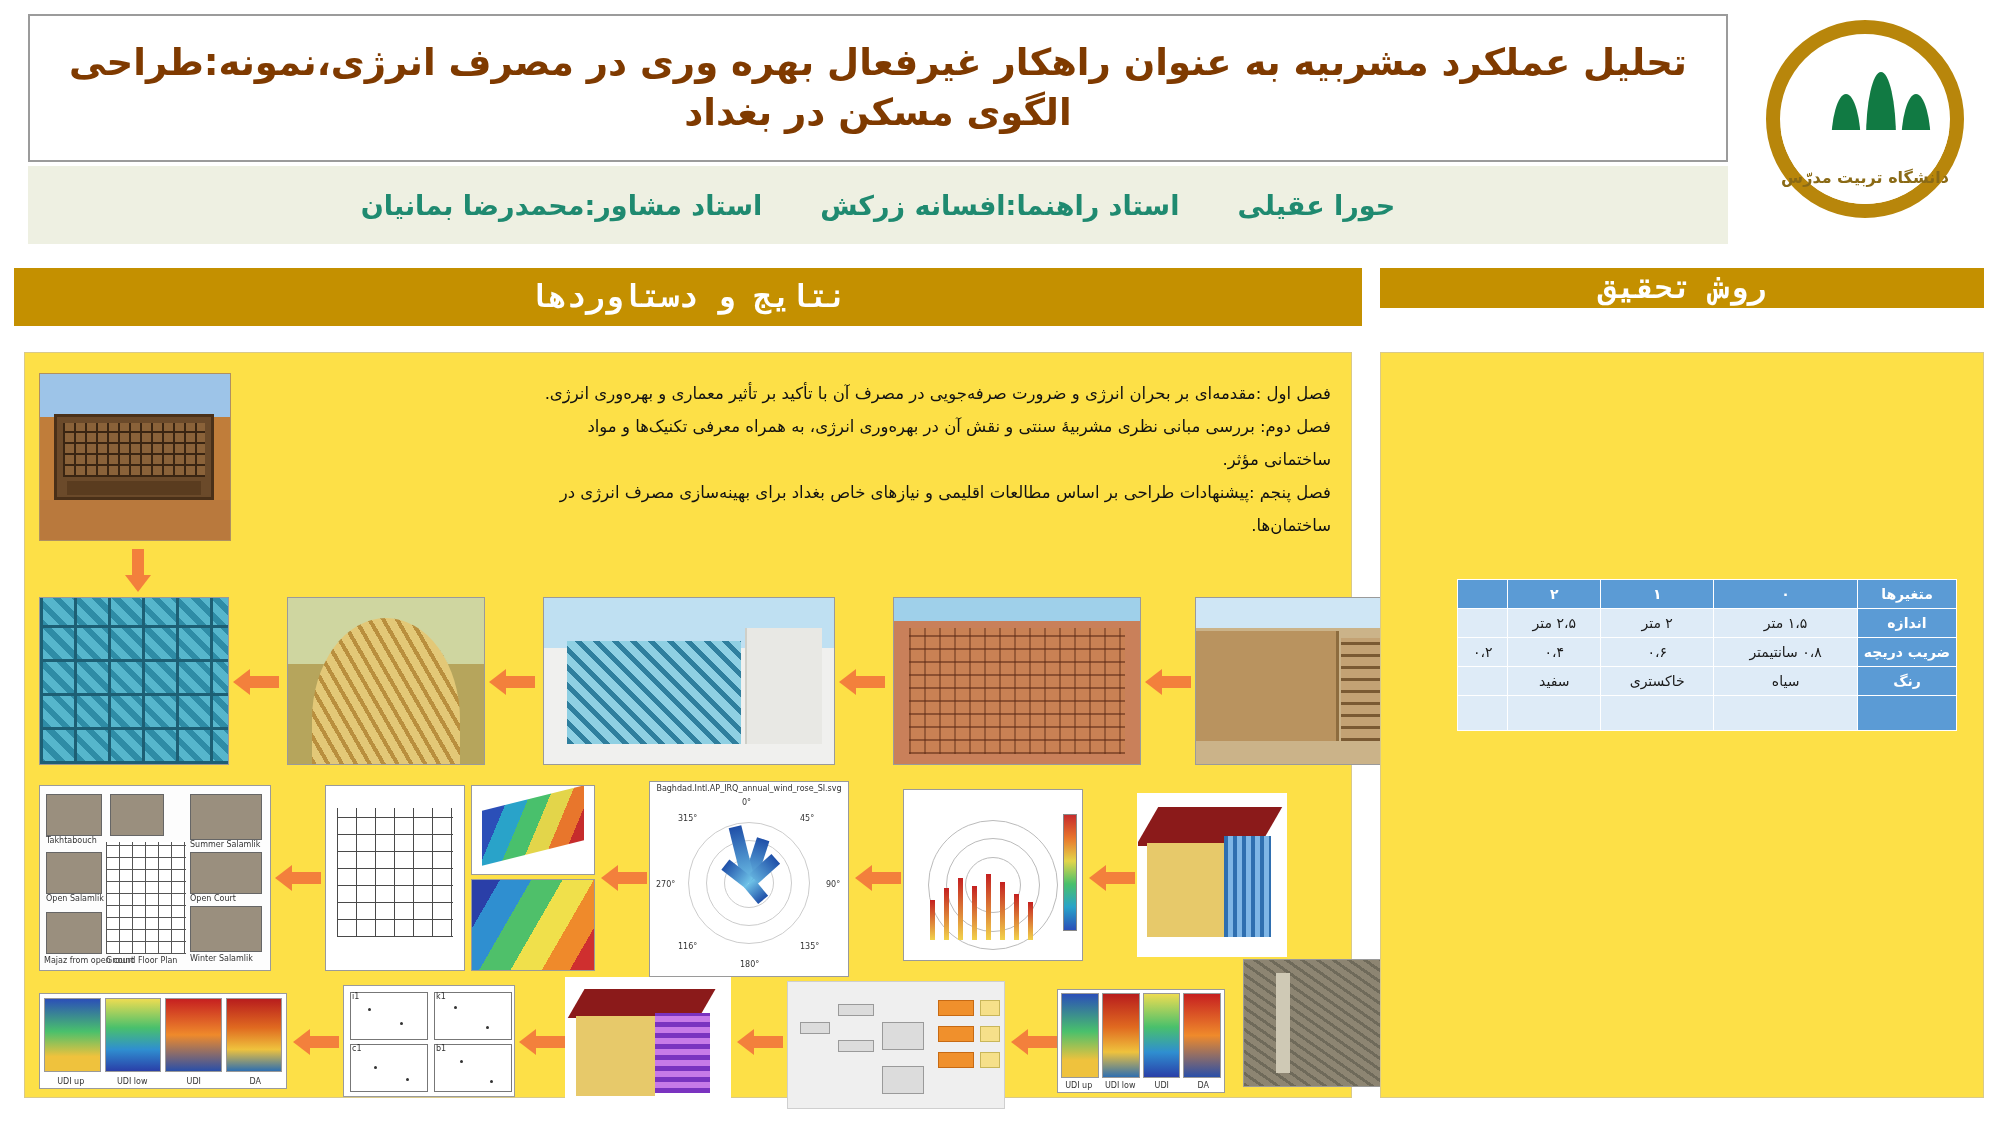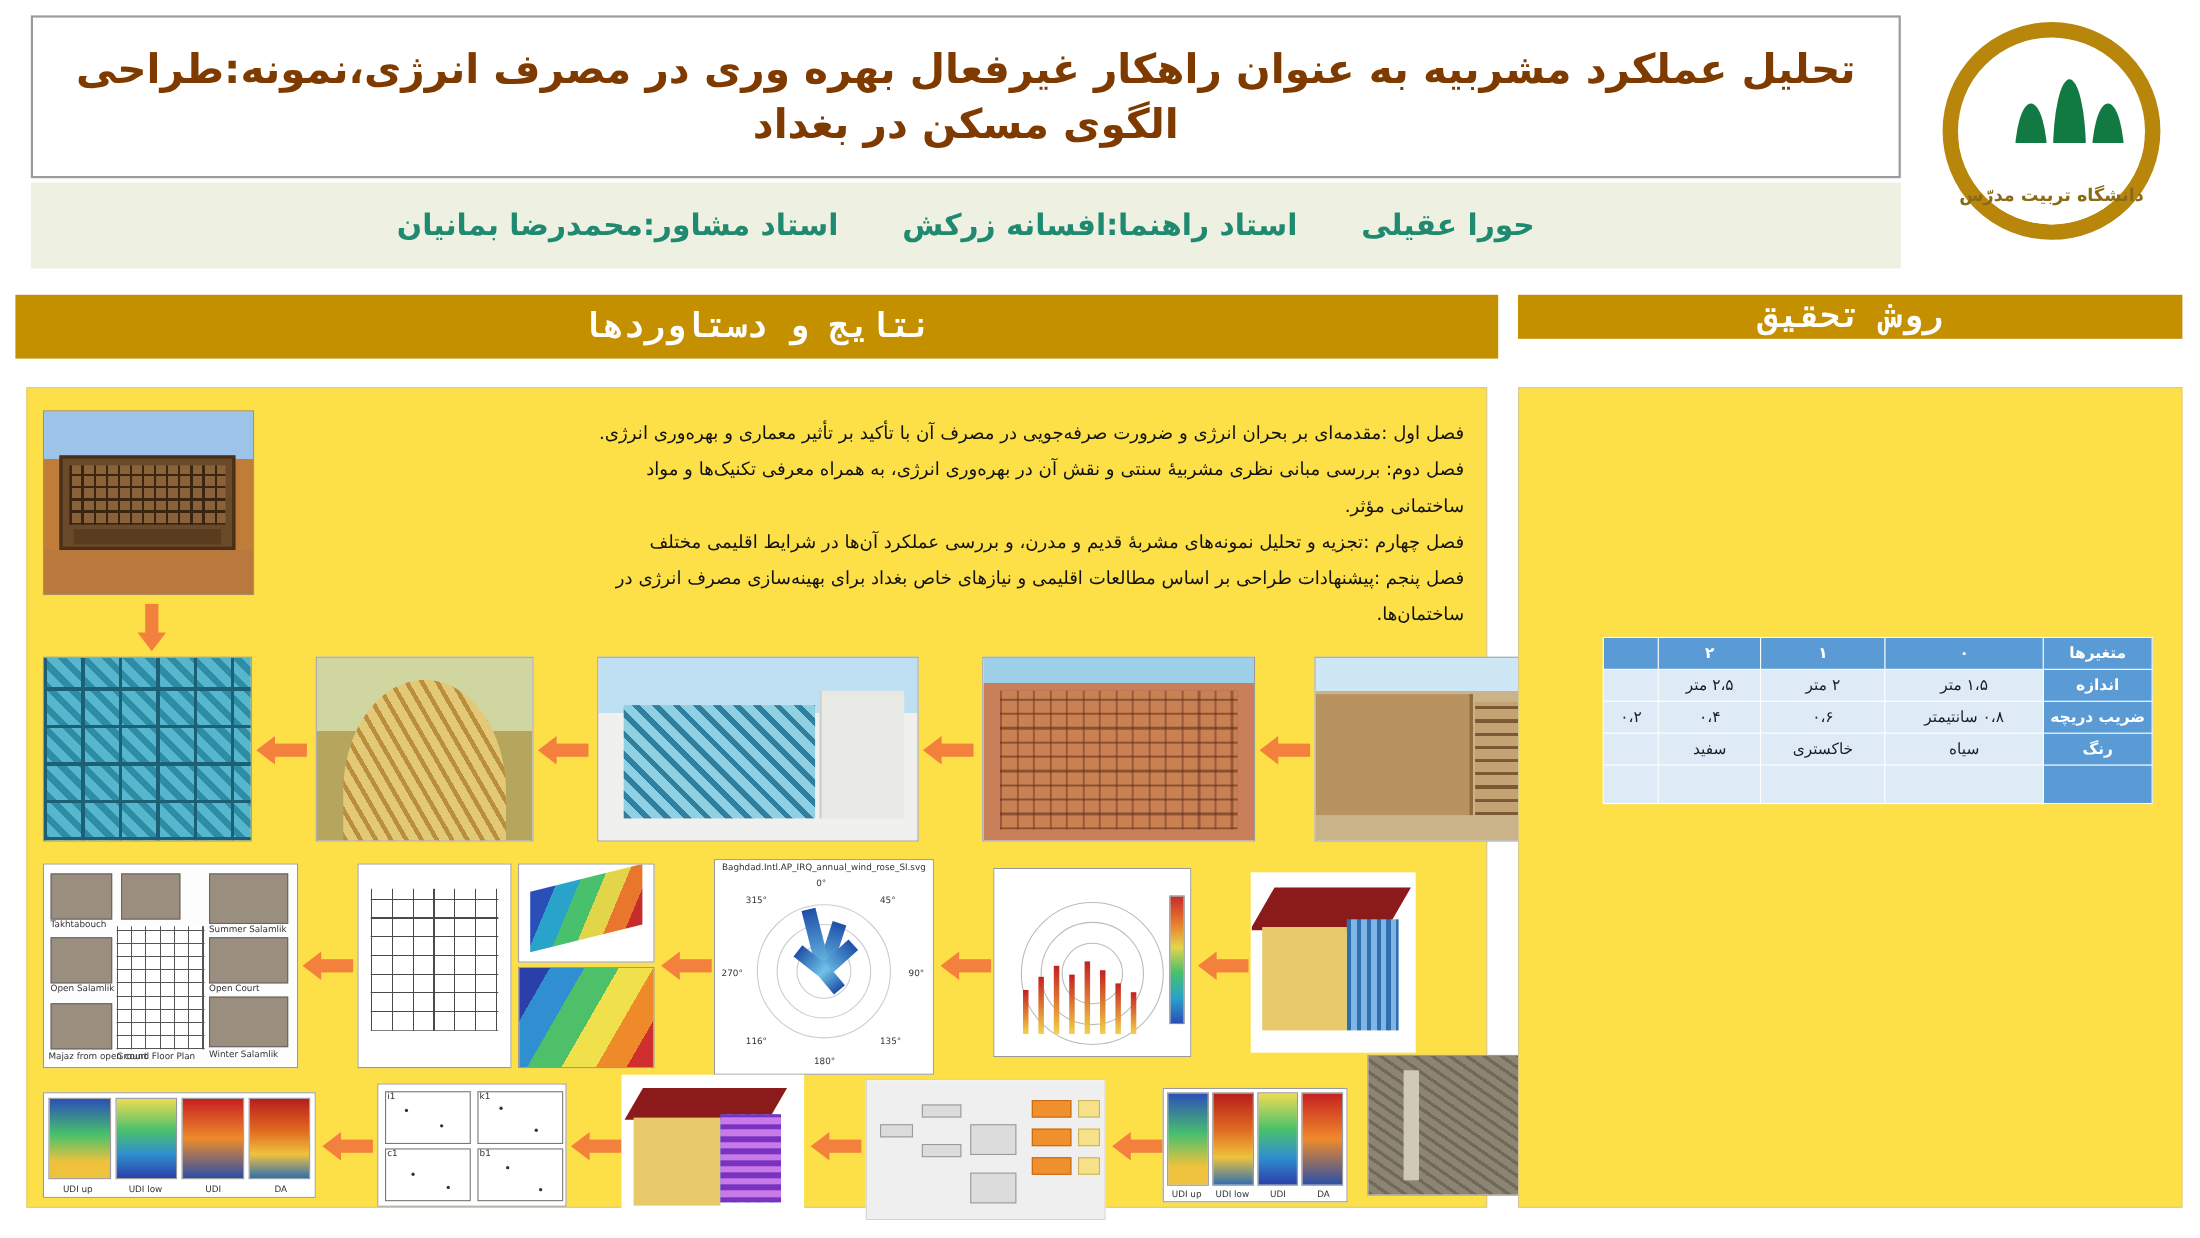--- a/index.html
+++ b/index.html
@@ -595,21 +595,20 @@
   </div>
 
   <div class="sec-head results">نتایج و دستاوردها</div>
   <div class="sec-head method">روش تحقیق</div>
 
   <div class="panel results">
 
     <div class="results-text">
       <p>فصل اول :مقدمه‌ای بر بحران انرژی و ضرورت صرفه‌جویی در مصرف آن با تأکید بر تأثیر معماری و بهره‌وری انرژی.</p>
       <p>فصل دوم: بررسی مبانی نظری مشربیهٔ سنتی و نقش آن در بهره‌وری انرژی، به همراه معرفی تکنیک‌ها و مواد ساختمانی مؤثر.</p>
-      <p>فصل چهارم :تجزیه و تحلیل نمونه‌های مشربهٔ قدیم و مدرن، و بررسی عملکرد آن‌ها در شرایط اقلیمی مختلف</p>
       <p>فصل پنجم :پیشنهادات طراحی بر اساس مطالعات اقلیمی و نیازهای خاص بغداد برای بهینه‌سازی مصرف انرژی در ساختمان‌ها.</p>
     </div>
 
     <div class="mashrabiya-photo">
       <div class="mp-wall"></div>
       <div class="mp-box">
           <div class="mp-grid"></div>
           <div class="mp-base"></div>
         </div>
     </div>

